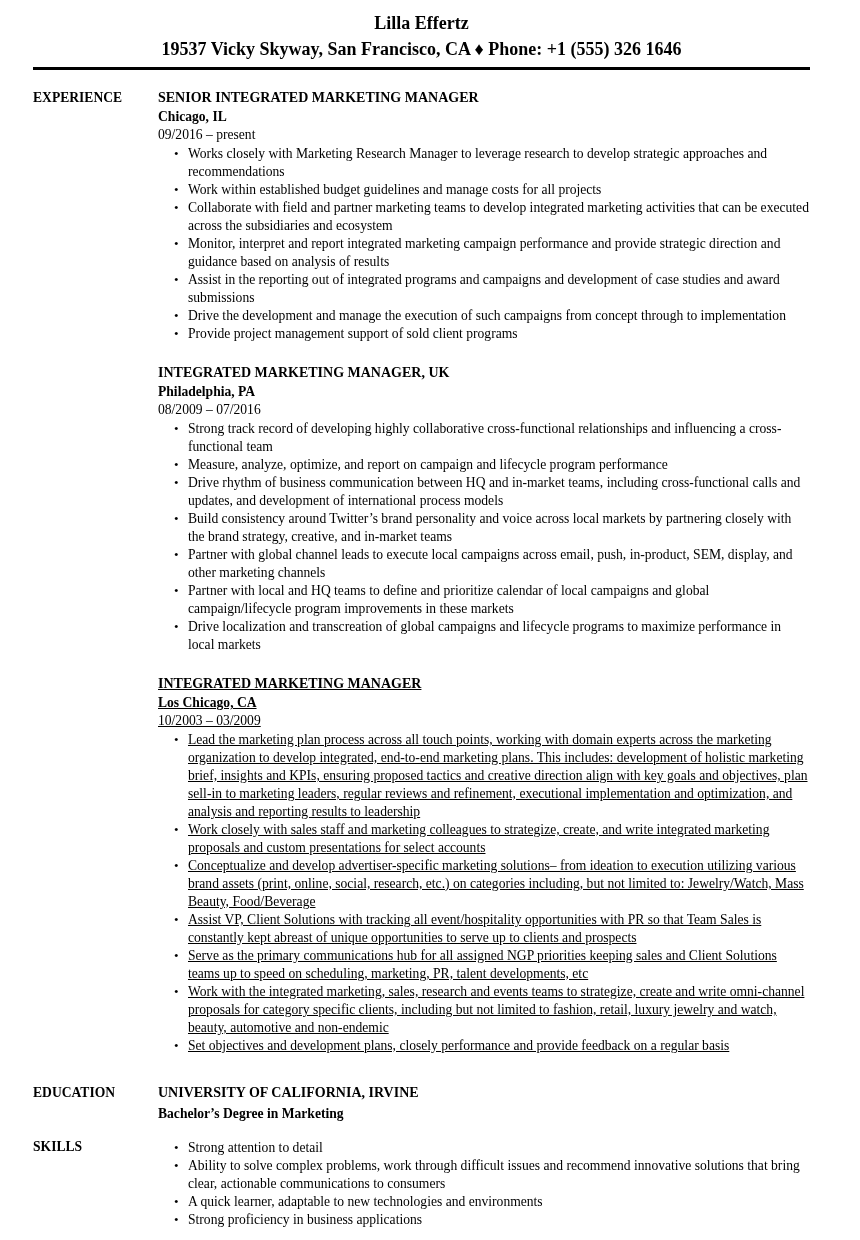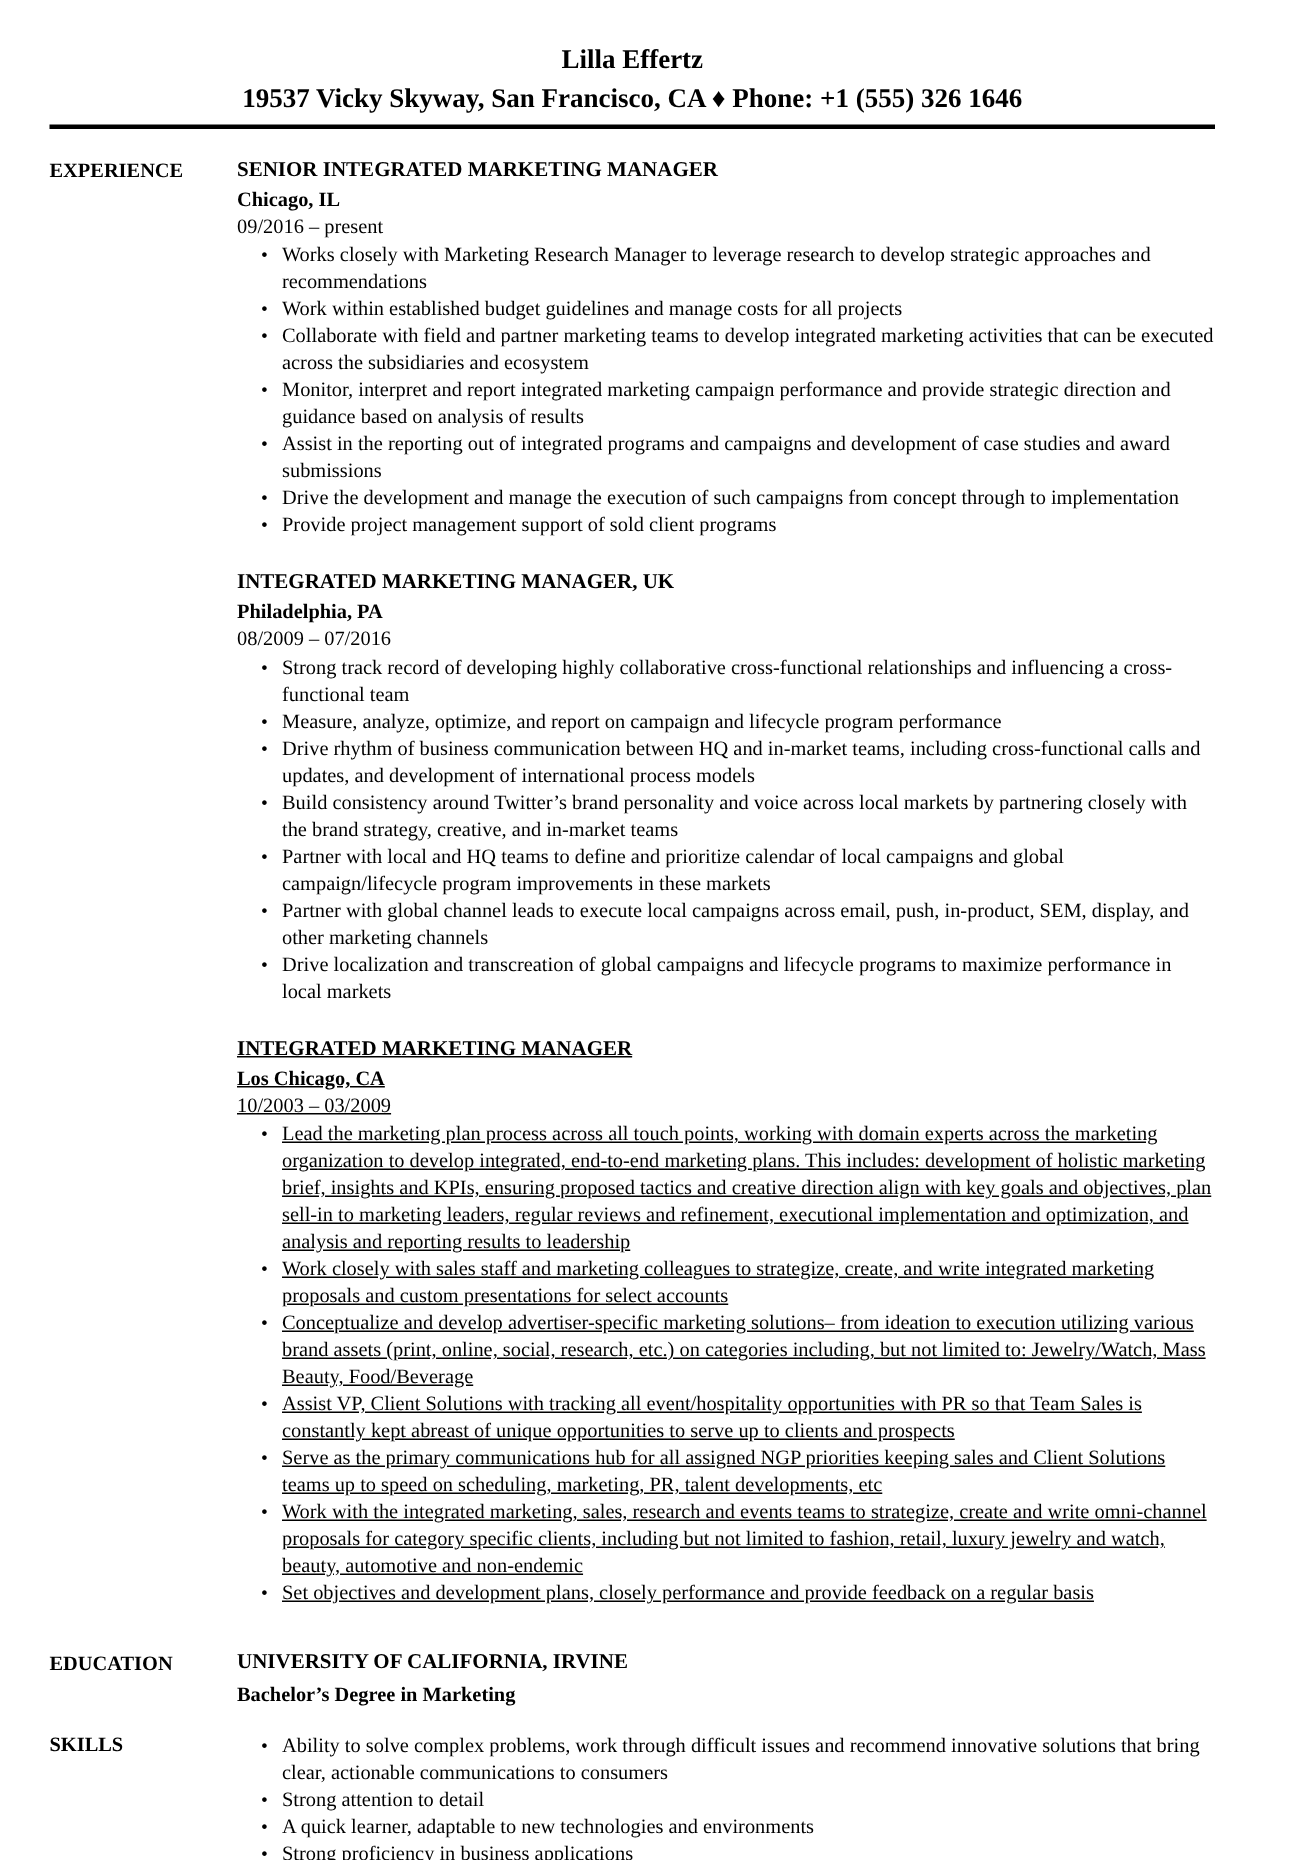--- a/index.html
+++ b/index.html
@@ -4,21 +4,21 @@
 <style>
   * { box-sizing: border-box; }
   html, body { margin: 0; padding: 0; background: #ffffff; }
   body {
     width: 860px; height: 1240px; overflow: hidden;
     color: #000000;
     font-family: "Liberation Serif", "DejaVu Serif", serif;
   }
   .page {
     width: 860px; height: 1240px;
-    padding: 28px 50px 0 33px;
+    padding: 12px 50px 0 33px;
   }
   .header { text-align: center; }
   .name {
     font-size: 18px; font-weight: bold;
     margin: 0; line-height: 22px;
   }
   .contact {
     font-size: 18px; font-weight: bold;
     margin: 7px 0 0 0; line-height: 17px;
   }
@@ -100,22 +100,22 @@
 
       <div class="job">
         <h2 class="job-title">INTEGRATED MARKETING MANAGER, UK</h2>
         <p class="job-location">Philadelphia, PA</p>
         <p class="job-dates">08/2009 – 07/2016</p>
         <ul class="bullets">
             <li>Strong track record of developing highly collaborative cross-functional relationships and influencing a cross-functional team</li>
             <li>Measure, analyze, optimize, and report on campaign and lifecycle program performance</li>
             <li>Drive rhythm of business communication between HQ and in-market teams, including cross-functional calls and updates, and development of international process models</li>
             <li>Build consistency around Twitter’s brand personality and voice across local markets by partnering closely with the brand strategy, creative, and in-market teams</li>
+            <li>Partner with global channel leads to execute local campaigns across email, push, in-product, SEM, display, and other marketing channels</li>
             <li>Partner with local and HQ teams to define and prioritize calendar of local campaigns and global campaign/lifecycle program improvements in these markets</li>
-            <li>Partner with global channel leads to execute local campaigns across email, push, in-product, SEM, display, and other marketing channels</li>
             <li>Drive localization and transcreation of global campaigns and lifecycle programs to maximize performance in local markets</li>
           </ul>
       </div>
 
       <div class="job">
         <h2 class="job-title">INTEGRATED MARKETING MANAGER</h2>
         <p class="job-location">Los Chicago, CA</p>
         <p class="job-dates">10/2003 – 03/2009</p>
         <ul class="bullets">
             <li>Lead the marketing plan process across all touch points, working with domain experts across the marketing organization to develop integrated, end-to-end marketing plans. This includes: development of holistic marketing brief, insights and KPIs, ensuring proposed tactics and creative direction align with key goals and objectives, plan sell-in to marketing leaders, regular reviews and refinement, executional implementation and optimization, and analysis and reporting results to leadership</li>
@@ -136,21 +136,21 @@
     <div class="content-col">
       <h2 class="school">UNIVERSITY OF CALIFORNIA, IRVINE</h2>
       <p class="degree">Bachelor’s Degree in Marketing</p>
     </div>
   </div>
 
   <div class="row skills">
     <div class="label-col">SKILLS</div>
     <div class="content-col">
       <ul class="bullets">
+          <li>Strong attention to detail</li>
           <li>Ability to solve complex problems, work through difficult issues and recommend innovative solutions that bring clear, actionable communications to consumers</li>
-          <li>Strong attention to detail</li>
           <li>A quick learner, adaptable to new technologies and environments</li>
           <li>Strong proficiency in business applications</li>
         </ul>
     </div>
   </div>
 
 </div>
 
 </body></html>

